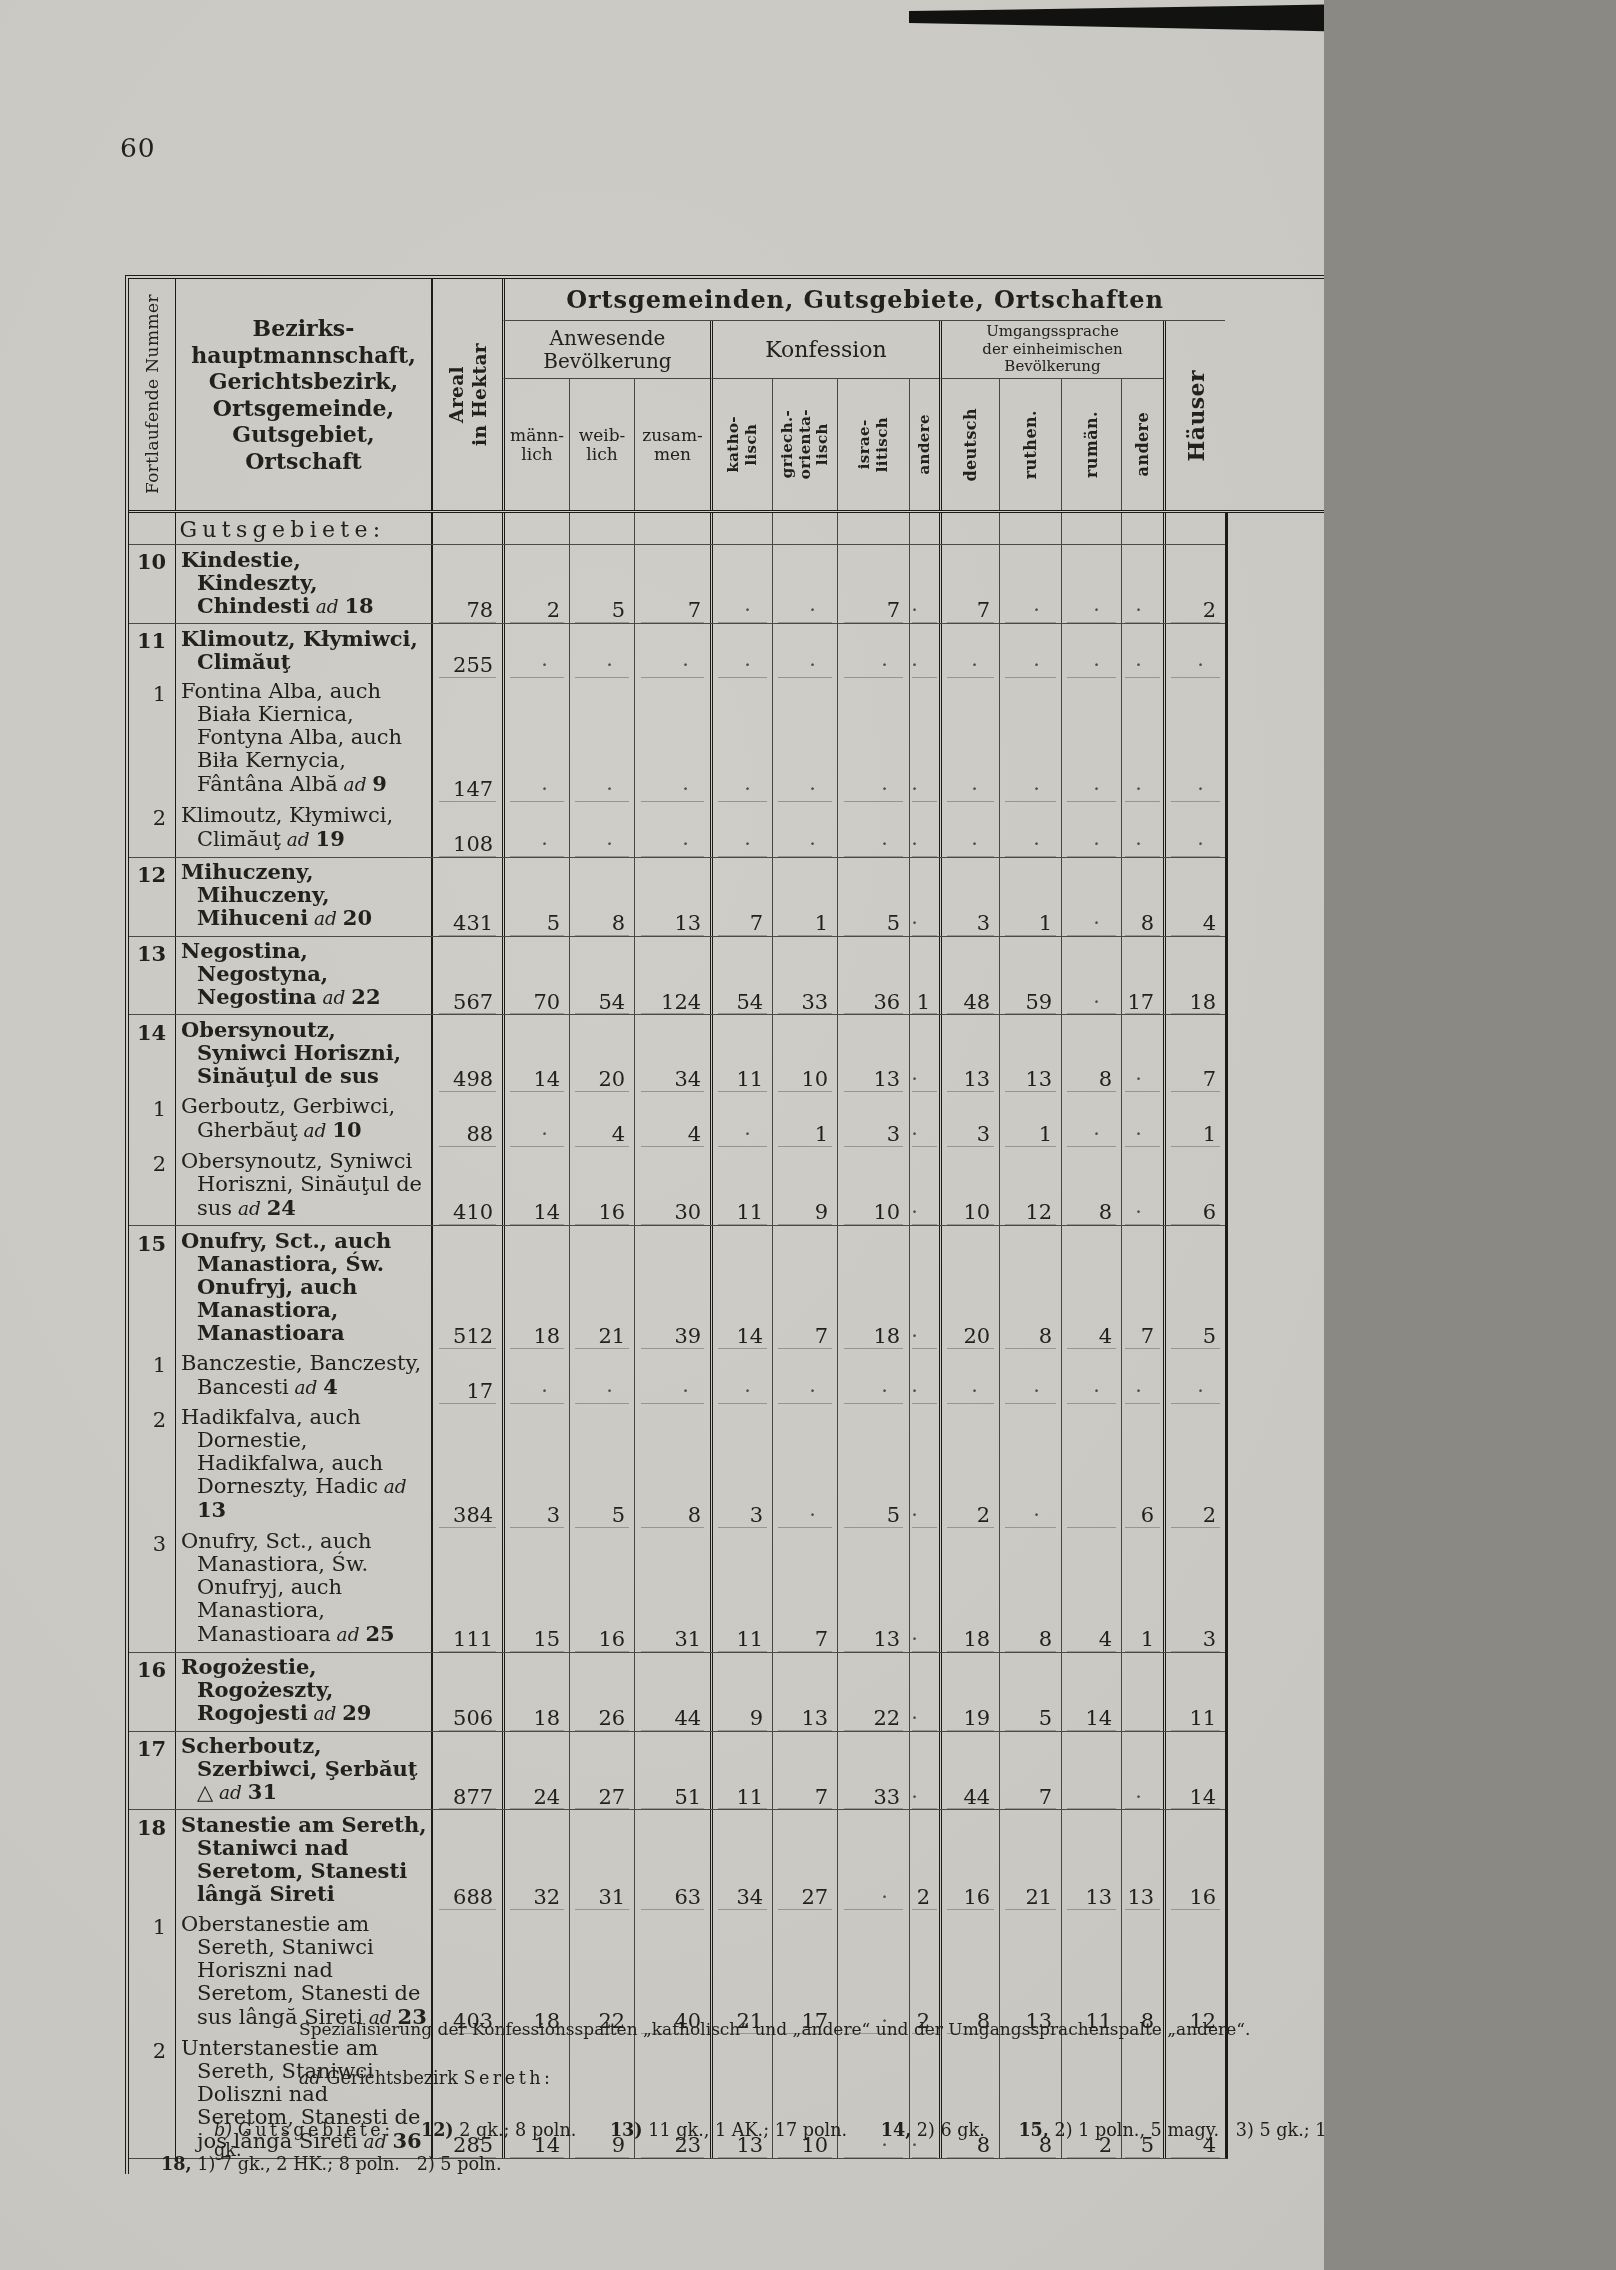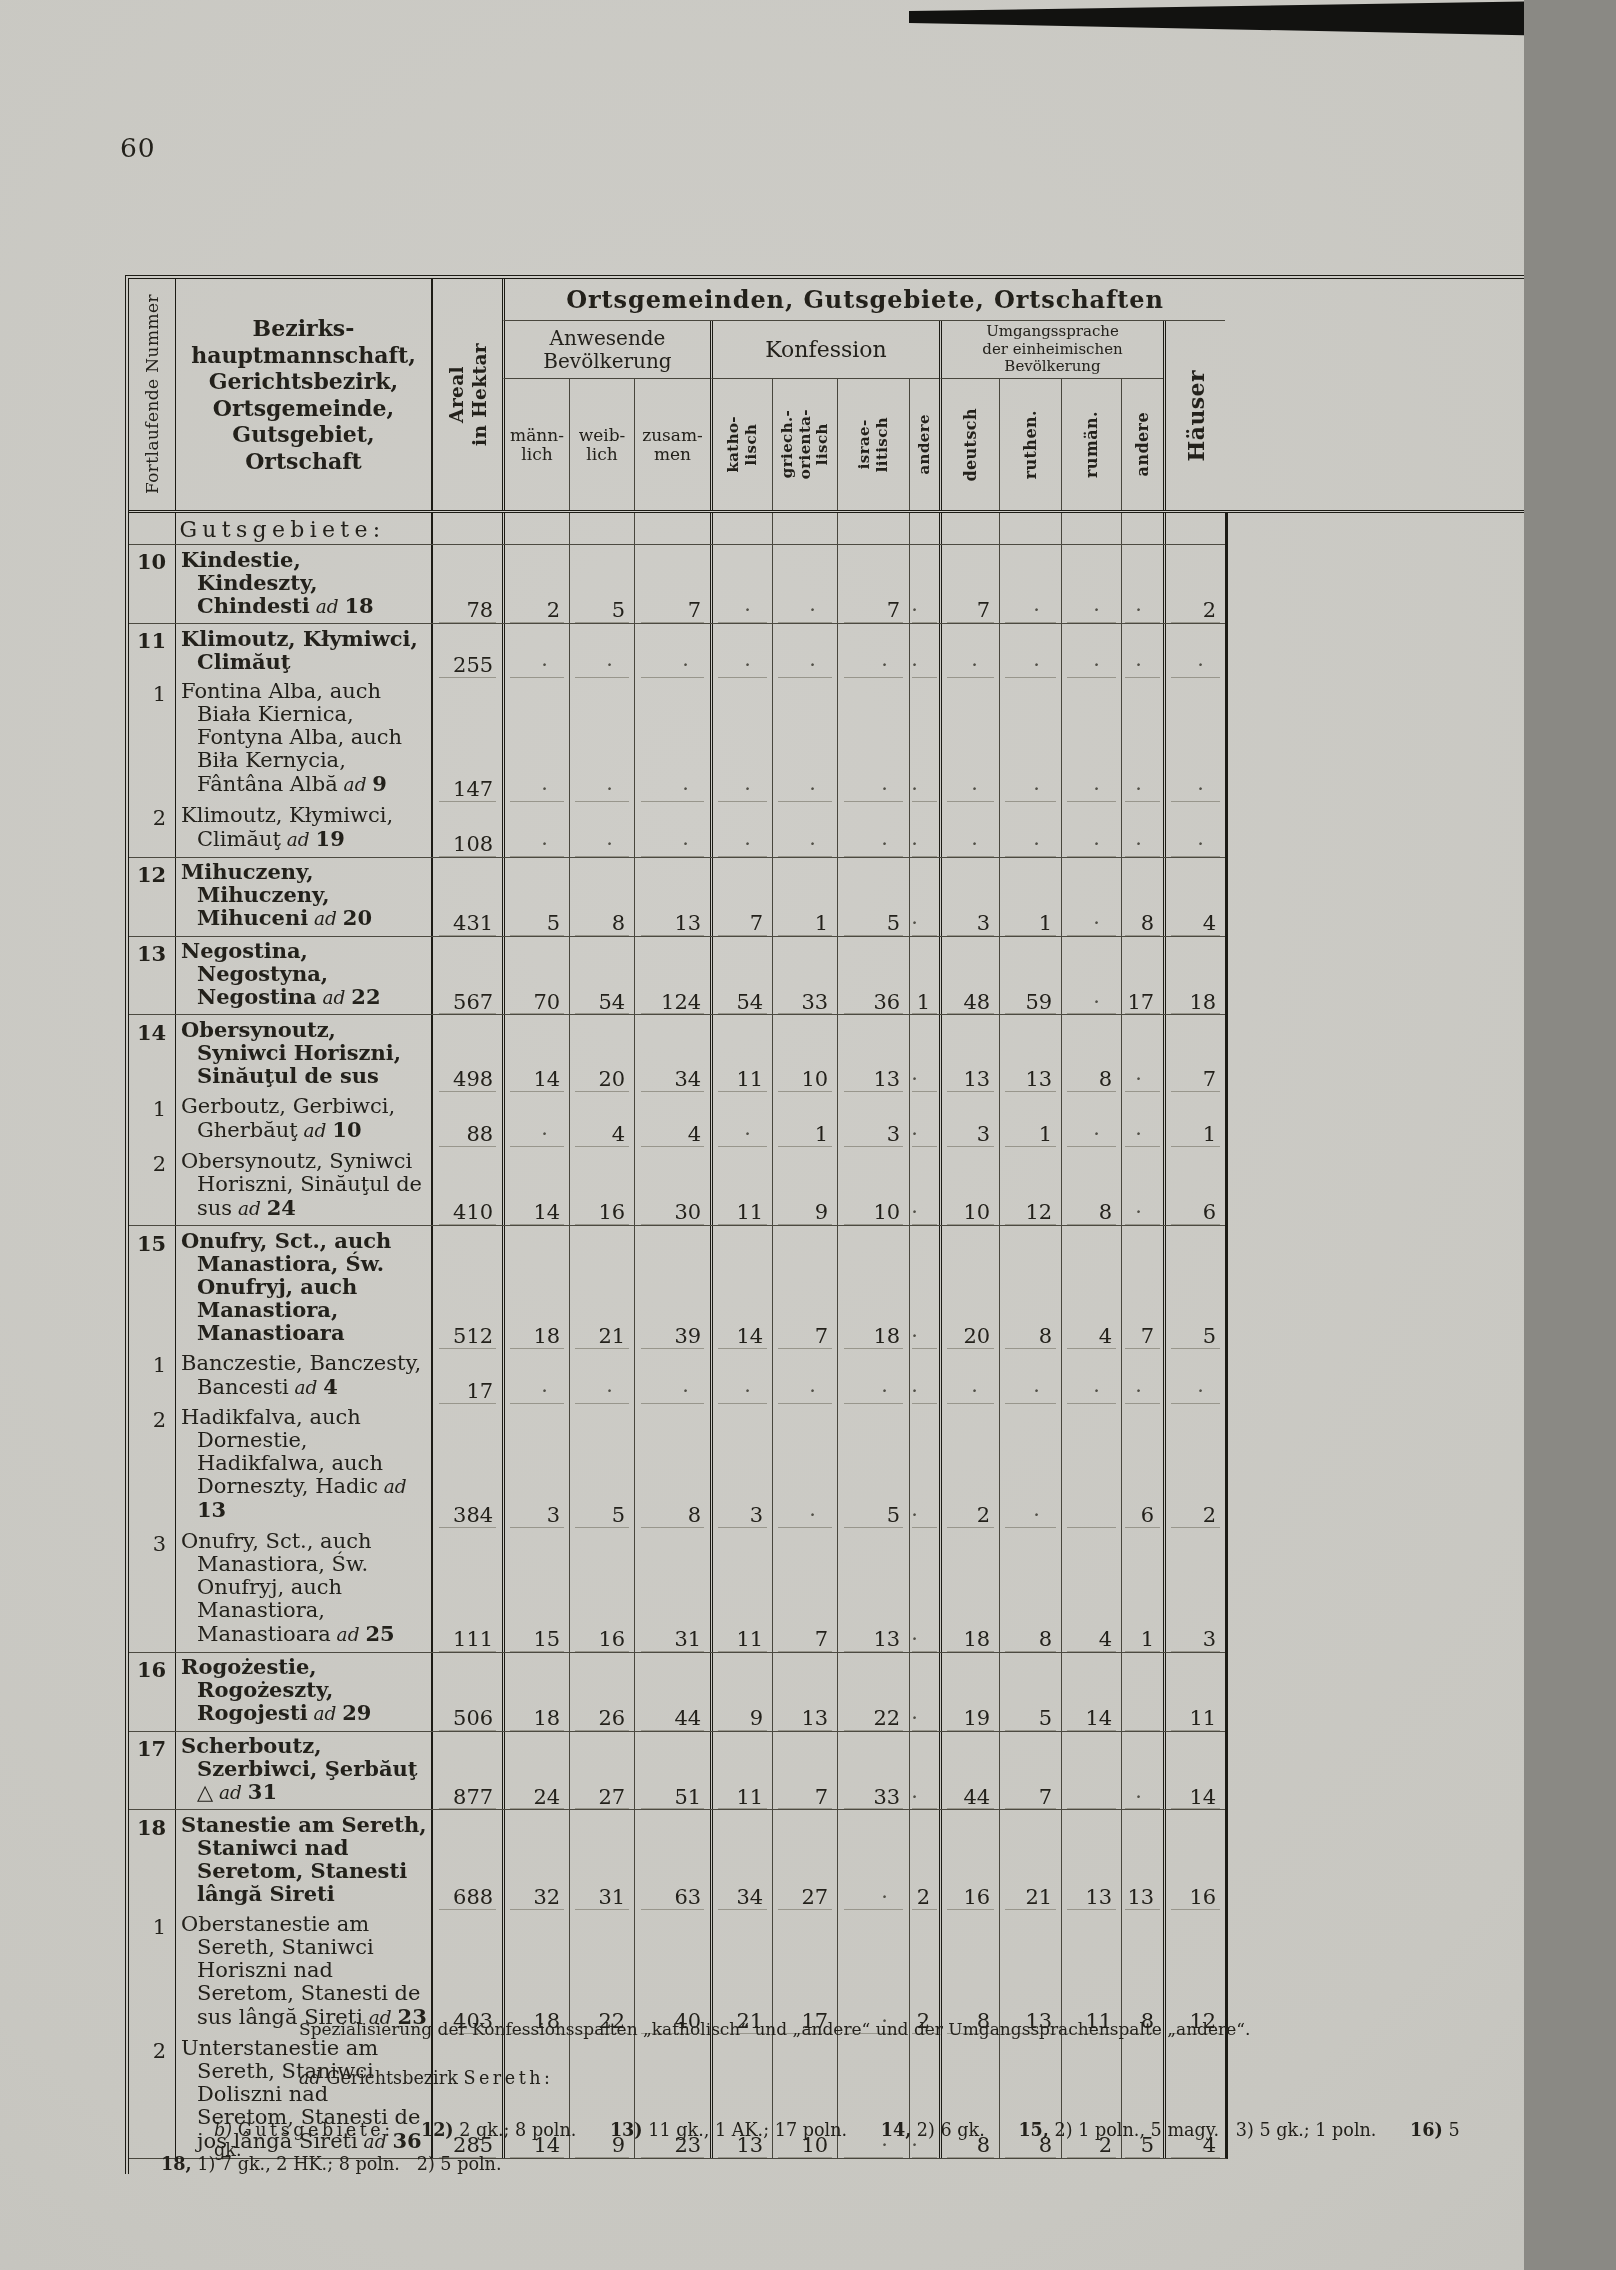--- a/index.html
+++ b/index.html
@@ -6,21 +6,21 @@
     --paper:#c9c8c2;
     --ink:#23211b;
     --ink2:#1c1b15;
     --line:#48463d;
     --rule:#98968c;
     --cols15:46px 256px 71px 67px 65px 76px 62px 65px 72px 30px 60px 62px 60px 42px 62px;
   }
   html,body{margin:0;padding:0;}
   body{background:#8a8984;}
   .page{
-    position:relative;width:1524px;height:2271px;overflow:hidden;
+    position:relative;width:1324px;height:2271px;overflow:hidden;
     background:radial-gradient(140% 120% at 45% 35%, #cecdc8 0%, #c8c7c1 55%, #bcbbb5 100%);
     font-family:"DejaVu Serif","Liberation Serif",serif;
     color:var(--ink);
   }
   
   .scan-topbar{position:absolute;left:909px;top:0;width:708px;height:37px;background:#121210;
     clip-path:polygon(0 30%,100% 0,100% 100%,0 62%);z-index:40;}
   .scan-right{position:absolute;left:1576px;top:0;width:41px;height:2271px;z-index:39;
     background:linear-gradient(90deg, rgba(40,39,35,0) 0%, rgba(60,58,52,.5) 30%, #2c2b26 68%, #181712 100%);}
   .scan-blob{position:absolute;left:1583px;width:34px;background:#0d0d0b;opacity:.8;border-radius:3.5px;z-index:41;}

